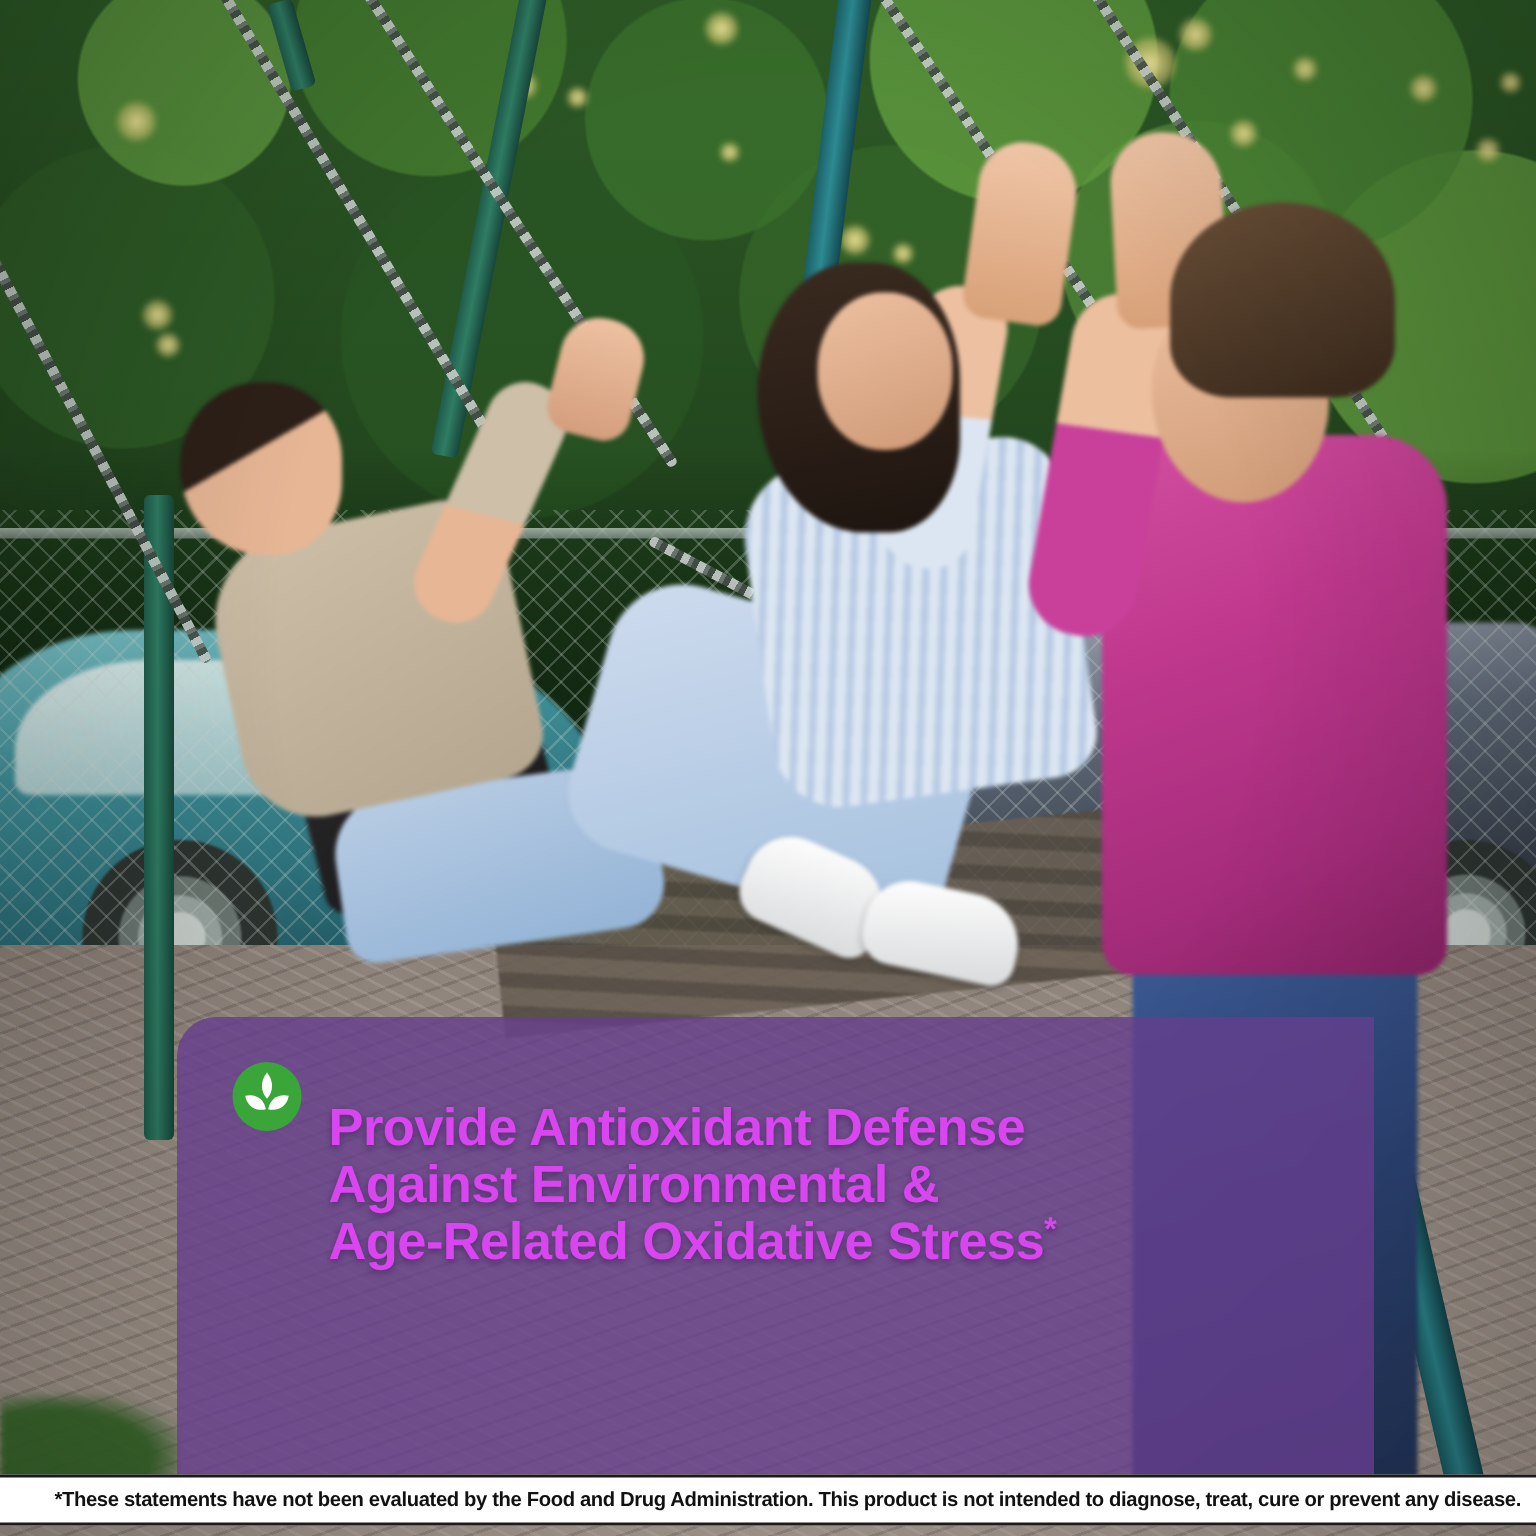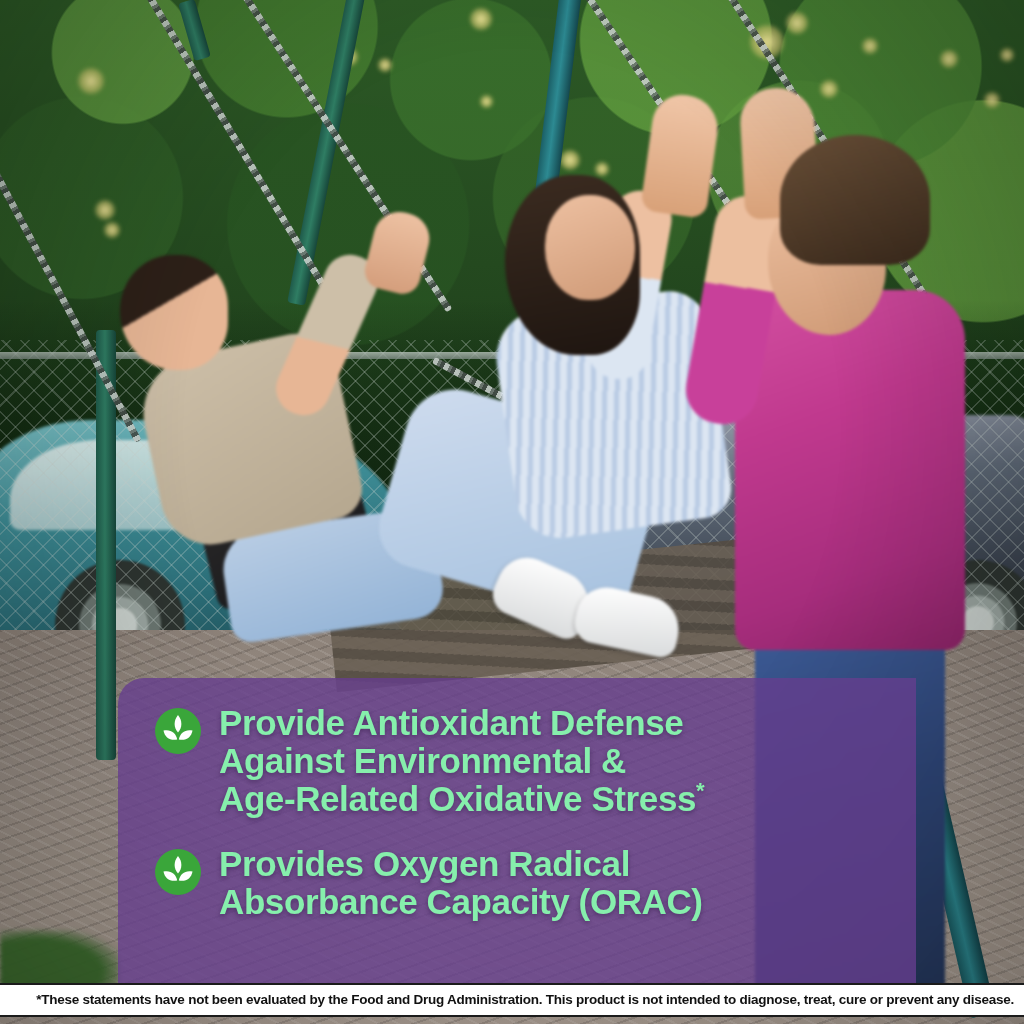--- a/index.html
+++ b/index.html
@@ -292,28 +292,29 @@
     width: 46px;
     height: 46px;
     border-radius: 50%;
     background: #3aa63a;
     position: relative;
     margin-top: 4px;
   }
   .leaf-badge svg { position: absolute; left: 7px; top: 6px; }
 
   .claim-text {
-    color: #86efac;
+    color: #d946ef;
     font-family: "Liberation Sans", sans-serif;
     font-weight: 700;
     font-size: 35px;
     line-height: 38px;
     letter-spacing: -0.4px;
     text-shadow: 0 2px 5px rgba(40,16,60,.45);
     white-space: pre-line;
+    margin-top: 29px;
   }
   .claim-text .sup {
     font-size: 22px;
     vertical-align: super;
     line-height: 0;
   }
 
   
   .disclaimer {
     position: absolute;
@@ -434,31 +435,20 @@
             <path d="M16 1 C11.5 6.5 11.5 13.5 16 18.5 C20.5 13.5 20.5 6.5 16 1 Z" fill="#ffffff"></path>
             <path d="M1.5 16.5 C8.5 15 14 18.5 15.2 25.5 C8.2 27 2.7 23.5 1.5 16.5 Z" fill="#ffffff"></path>
             <path d="M30.5 16.5 C23.5 15 18 18.5 16.8 25.5 C23.8 27 29.3 23.5 30.5 16.5 Z" fill="#ffffff"></path>
           </svg>
         </div>
         <div class="claim-text"><span>Provide Antioxidant Defense
 Against Environmental &amp;
 Age-Related Oxidative Stress</span><span class="sup">*</span></div>
       </div>
 
-      <div class="claim-row">
-        <div class="leaf-badge">
-          <svg width="32" height="34" viewBox="0 0 32 34" aria-hidden="true">
-            <path d="M16 1 C11.5 6.5 11.5 13.5 16 18.5 C20.5 13.5 20.5 6.5 16 1 Z" fill="#ffffff"></path>
-            <path d="M1.5 16.5 C8.5 15 14 18.5 15.2 25.5 C8.2 27 2.7 23.5 1.5 16.5 Z" fill="#ffffff"></path>
-            <path d="M30.5 16.5 C23.5 15 18 18.5 16.8 25.5 C23.8 27 29.3 23.5 30.5 16.5 Z" fill="#ffffff"></path>
-          </svg>
-        </div>
-        <div class="claim-text"><span>Provides Oxygen Radical
-Absorbance Capacity (ORAC)</span><span class="sup"></span></div>
-      </div>
 
     </div>
   </div>
 
   <div class="disclaimer">
     <div class="disclaimer-text">*These statements have not been evaluated by the Food and Drug Administration. This product is not intended to diagnose, treat, cure or prevent any disease.</div>
   </div>
 
 </div>
 

